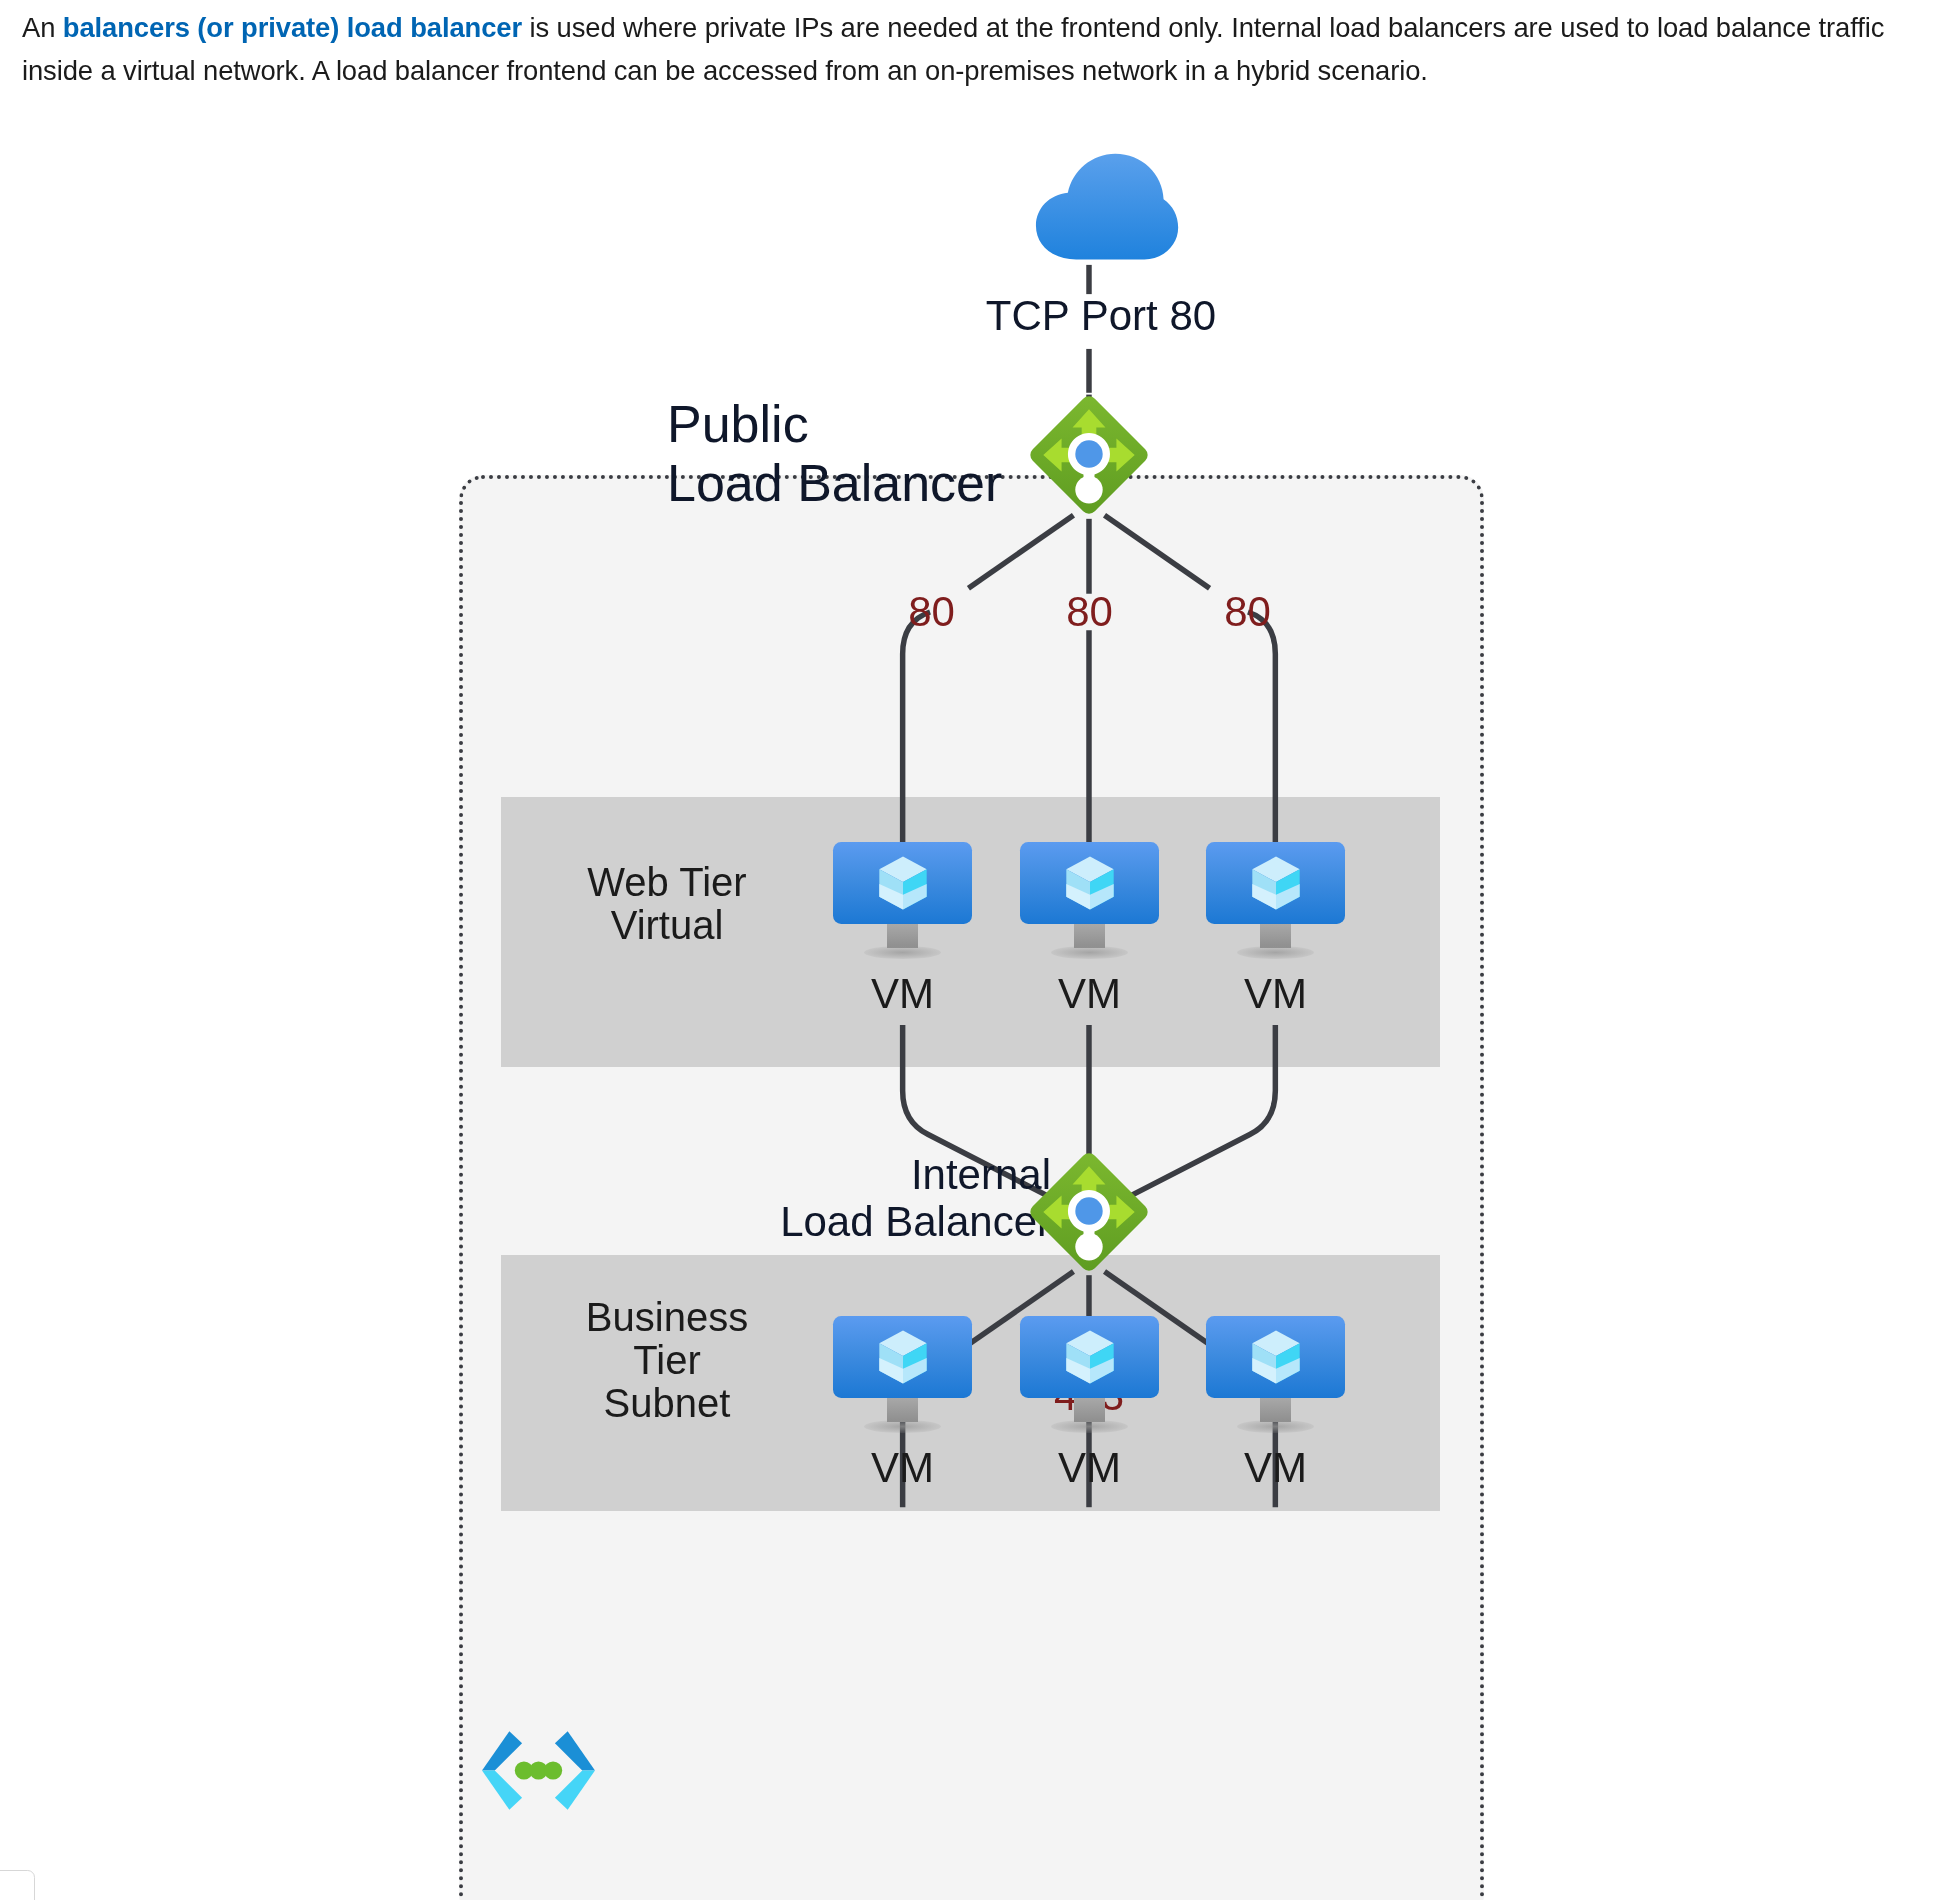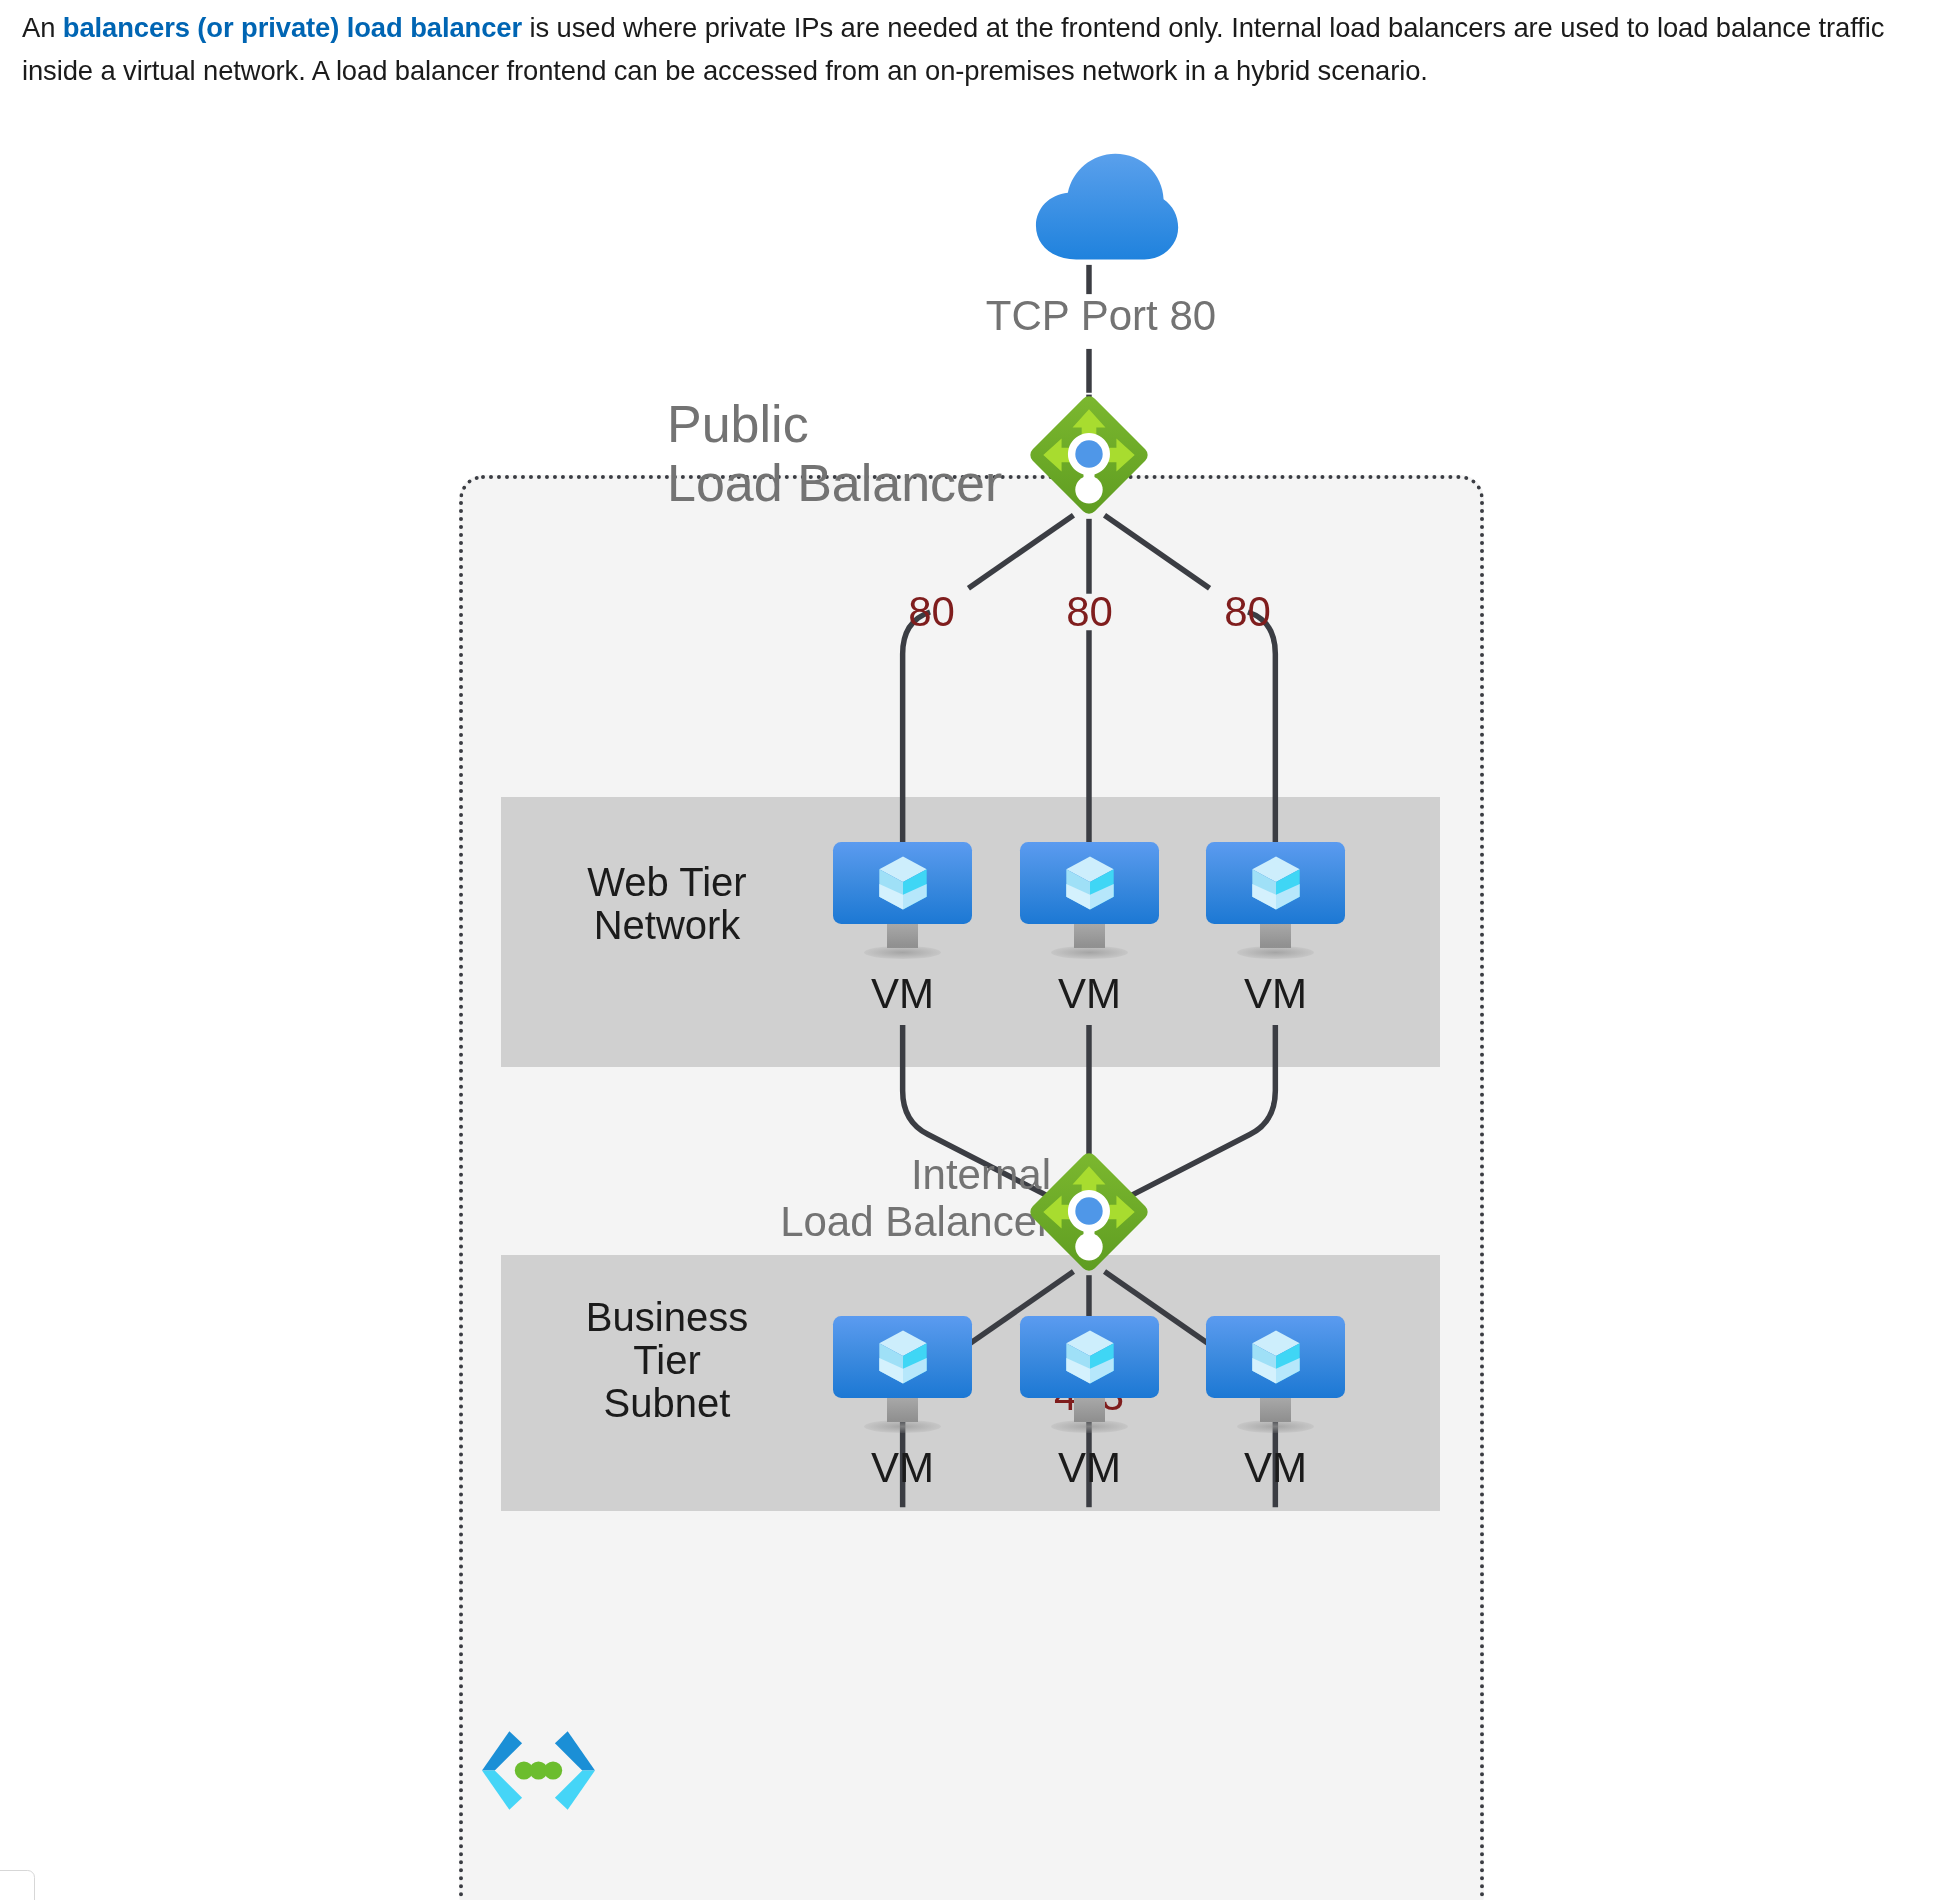--- a/index.html
+++ b/index.html
@@ -85,21 +85,21 @@
     position: absolute;
     left: 1025px;
     top: 12.8px;
     width: 155px;
     height: 114px;
   }
 
   
   .diag-text {
     position: absolute;
-    color: #737373;
+    color: #0f172a;
     white-space: pre-line;
   }
   #tcp-label {
     left: 964px; top: 155px;
     width: 274px;
     font-size: 42px;
     text-align: center;
   }
   #public-lb-label {
     left: 667px; top: 258px;
@@ -266,21 +266,21 @@
       <circle cx="70" cy="108" r="15" fill="#ffffff"></circle>
       <circle cx="70" cy="69" r="15" fill="#4f97e8"></circle>
     </svg>
   </div>
 
   <div class="port-label" style="left:881px; top:451px; width:101px;">80</div>
   <div class="port-label" style="left:1039px; top:451px; width:101px;">80</div>
   <div class="port-label" style="left:1197px; top:451px; width:101px;">80</div>
 
   <div id="web-subnet-label" class="subnet-label">Web Tier
-Network</div>
+Virtual</div>
 
   <div class="vm" style="left:833px; top:705px;">
     <div class="vm-screen">
       <svg class="vm-cube" viewBox="0 0 56 62">
         <polygon points="28,2 54,16 28,30 2,16" fill="#cdeefc"></polygon>
         <polygon points="2,16 28,30 28,60 2,46" fill="#9fe0f7"></polygon>
         <polygon points="54,16 28,30 28,60 54,46" fill="#3fd6f5"></polygon>
         <polygon points="2,32 28,44 28,60 2,46" fill="#d4f1fd"></polygon>
         <polygon points="54,32 28,44 28,60 54,46" fill="#b6e7fb"></polygon>
       </svg>

